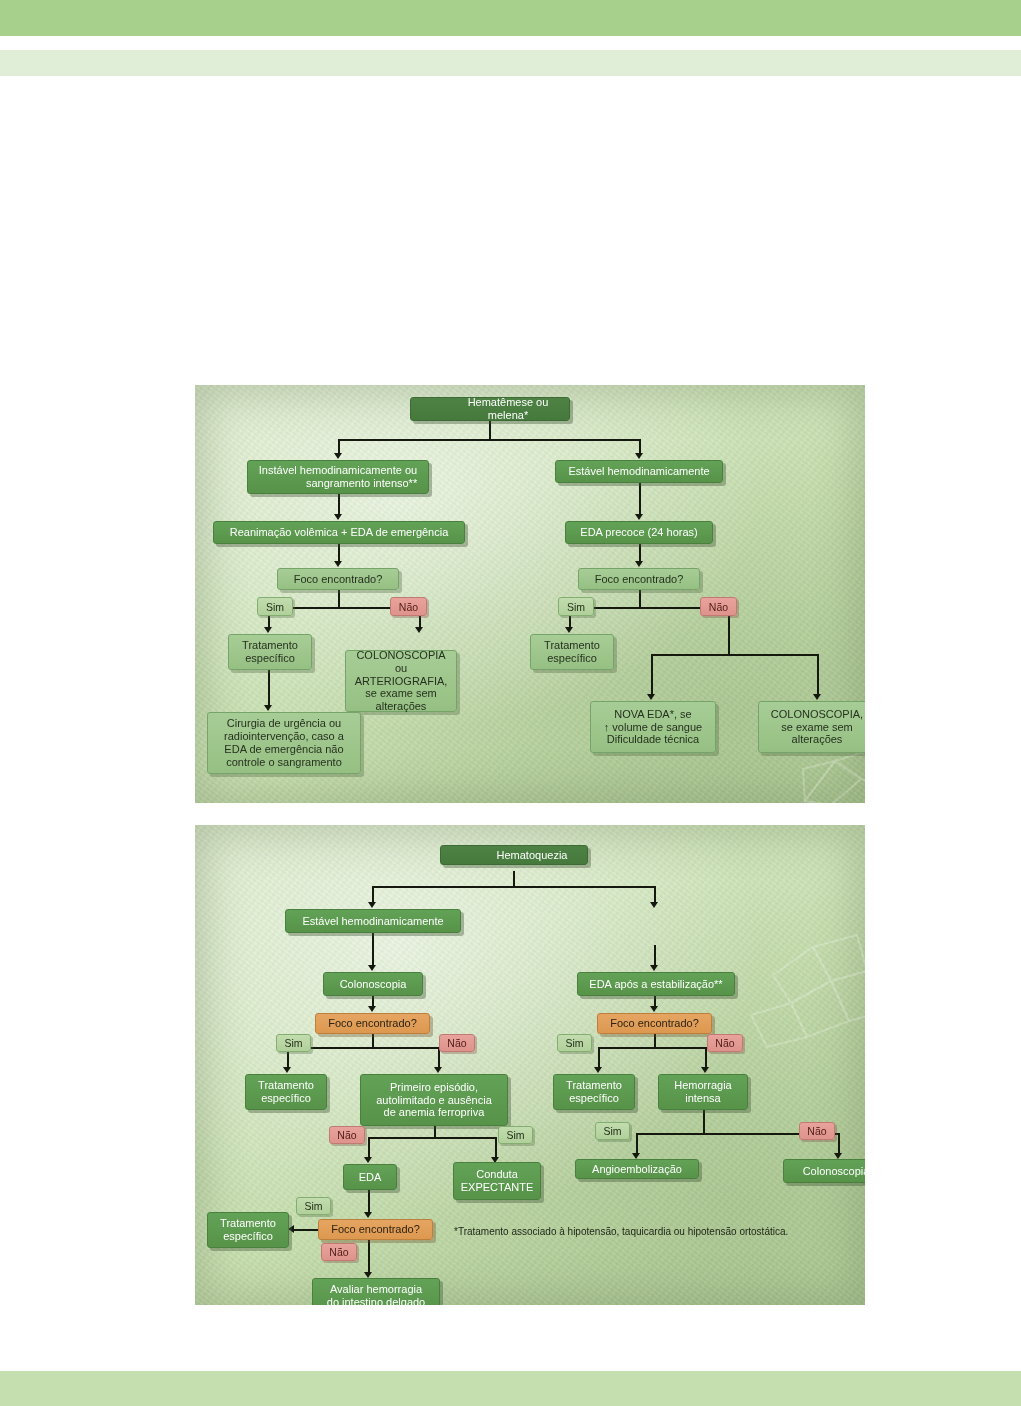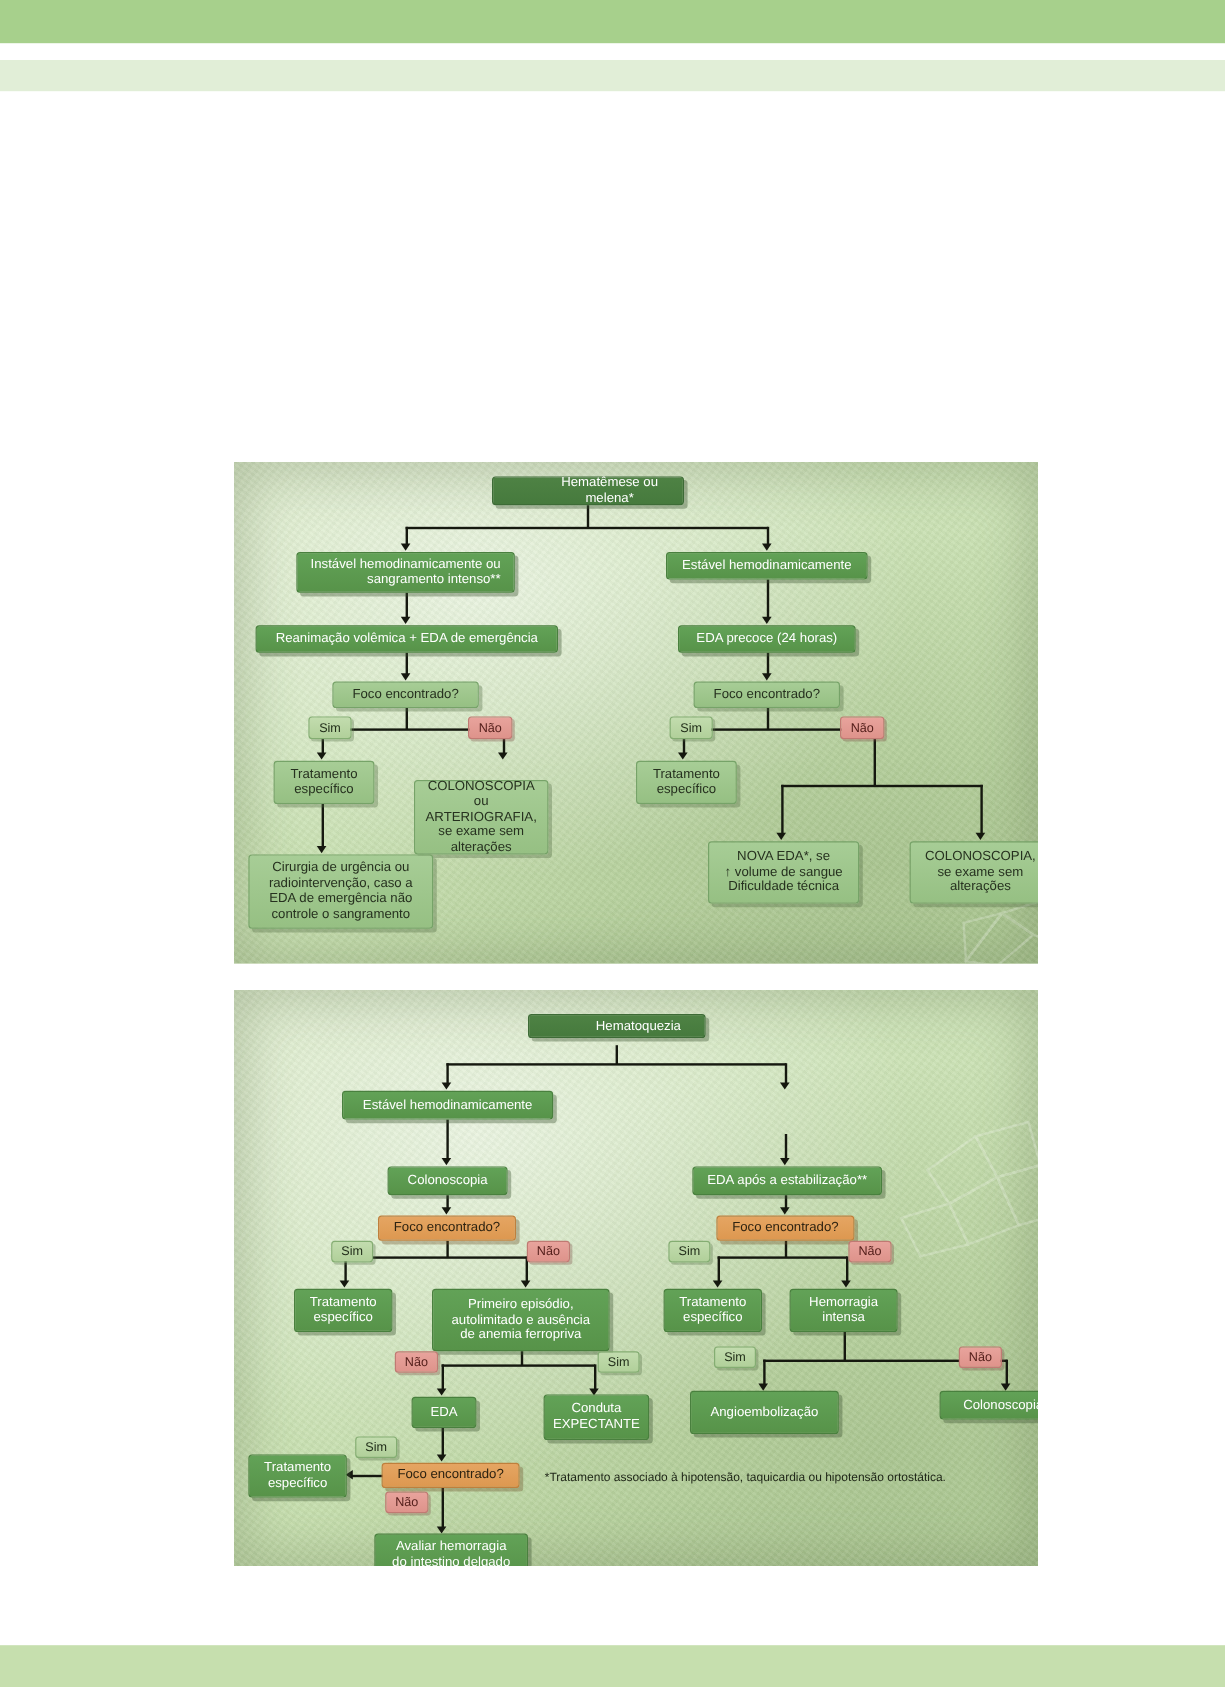--- a/index.html
+++ b/index.html
@@ -304,21 +304,21 @@
   <div class="ln lnv" style="left:508px;top:285px;height:24px;"></div>
   <div class="ln lnh" style="left:441px;top:308px;width:203px;"></div>
   <div class="ln lnv" style="left:441px;top:308px;height:22px;"></div>
   <div class="ln lnv" style="left:643px;top:308px;height:22px;"></div>
   <div class="arw" style="left:437px;top:328px;"></div>
   <div class="arw" style="left:639px;top:328px;"></div>
 
   <div class="pill p-sim" style="left:400px;top:297px;width:35px;height:18px;">Sim</div>
   <div class="pill p-nao" style="left:604px;top:297px;width:36px;height:18px;">Não</div>
 
-  <div class="node n-mid" style="left:380px;top:334px;width:124px;height:36px;">Angioembolização</div>
+  <div class="node n-mid" style="left:380px;top:334px;width:124px;height:20px;">Angioembolização</div>
   <div class="node n-mid" style="left:588px;top:334px;width:106px;height:24px;">Colonoscopia</div>
 
   <div class="node n-mid" style="left:148px;top:339px;width:54px;height:26px;">EDA</div>
   <div class="node n-mid" style="left:258px;top:320px;width:88px;height:38px;margin-top:17px;">Conduta
 EXPECTANTE</div>
 
   <div class="ln lnv" style="left:173px;top:365px;height:24px;"></div>
   <div class="arw" style="left:169px;top:387px;"></div>
 
   <div class="node n-orange" style="left:123px;top:394px;width:115px;height:21px;">Foco encontrado?</div>

